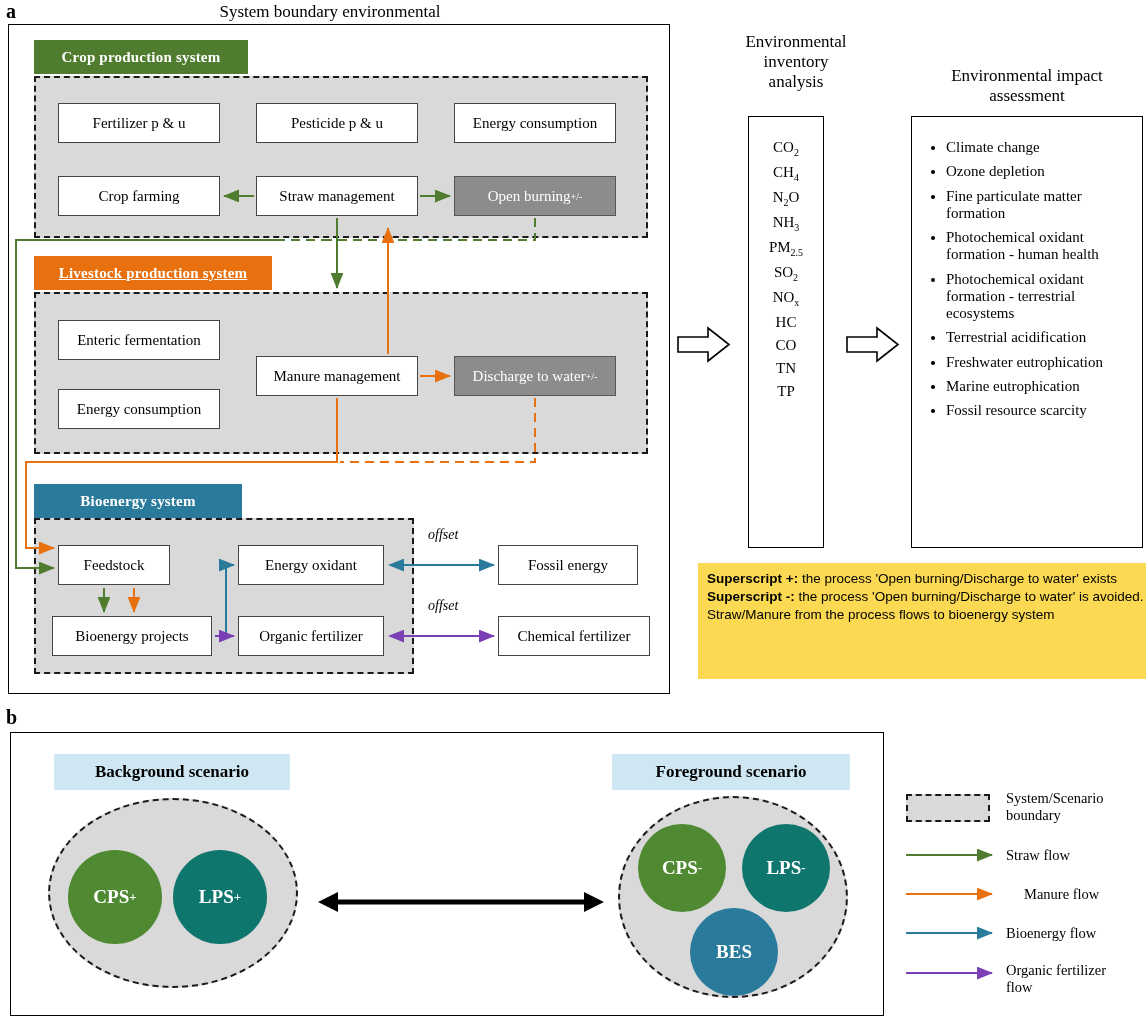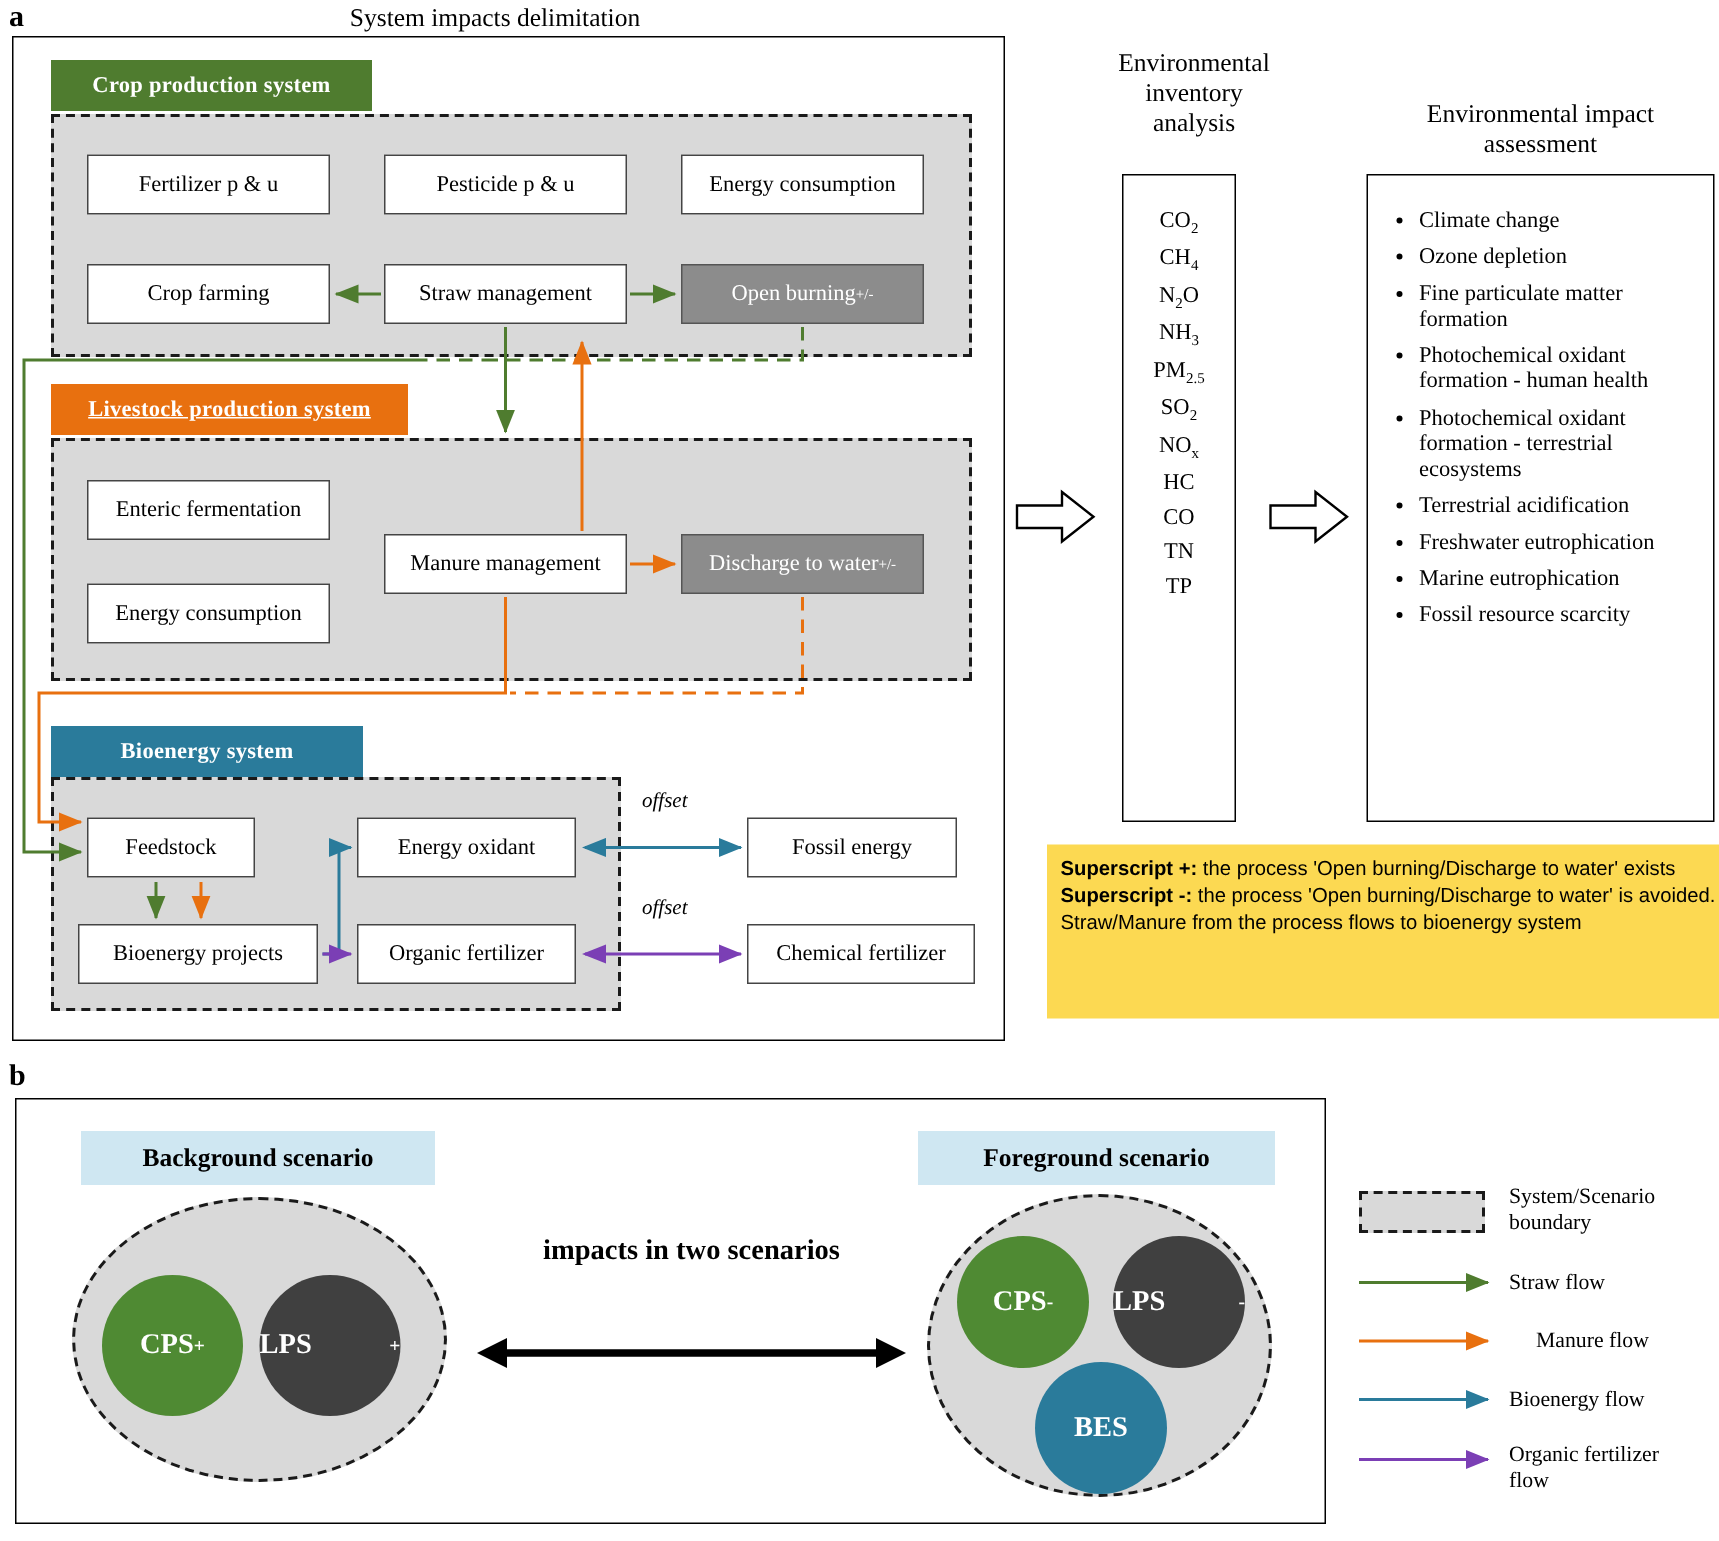--- a/index.html
+++ b/index.html
@@ -127,21 +127,21 @@
     border-radius: 50%;
     color: #fff;
     display: flex;
     align-items: center;
     justify-content: center;
     font-size: 19px;
     font-weight: bold;
   }
   .circ sup { font-size: 13px; }
   .c-green { background: #4f8a33; }
-  .c-orange { background: #404040; justify-content: space-between; }
+  .c-orange { background: #0f766e; }
   .c-blue { background: #2a7b9b; }
 
   .cmp-text {
     text-align: center;
     font-weight: bold;
     font-size: 19px;
     line-height: 1.3;
   }
 
   
@@ -154,21 +154,21 @@
     border: 2px dashed #1a1a1a;
     box-sizing: border-box;
   }
 
   .ital { font-style: italic; font-size: 14px; }
 </style>
 </head>
 <body>
 
 <div class="abs panel-letter" style="left:6px; top:0px;">a</div>
-<div class="abs title-center" style="left:170px; top:2px; width:320px;">System impacts delimitation</div>
+<div class="abs title-center" style="left:170px; top:2px; width:320px;">System boundary environmental</div>
 
 <div class="abs outer-box" style="left:8px; top:24px; width:660px; height:668px;"></div>
 
 <div class="abs dashed-box" style="left:34px; top:76px; width:610px; height:158px;"></div>
 <div class="abs sys-tab tab-crop" style="left:34px; top:40px; width:214px; height:34px;">Crop production system</div>
 
 <div class="abs pbox" style="left:58px; top:103px; width:162px; height:40px;">Fertilizer p &amp; u</div>
 <div class="abs pbox" style="left:256px; top:103px; width:162px; height:40px;">Pesticide p &amp; u</div>
 <div class="abs pbox" style="left:454px; top:103px; width:162px; height:40px;">Energy consumption</div>
 <div class="abs pbox" style="left:58px; top:176px; width:162px; height:40px;">Crop farming</div>
@@ -331,21 +331,20 @@
 </div>
 <div class="abs circ c-orange" style="left:742px; top:824px; width:88px; height:88px;">
   <span>LPS</span>
     <sup>-</sup>
 </div>
 <div class="abs circ c-blue" style="left:690px; top:908px; width:88px; height:88px;">
   <span>BES</span>
 </div>
 
 <div class="abs cmp-text" style="left:318px; top:822px; width:286px;">
-  <div>impacts in two scenarios</div>
 </div>
 <svg class="abs" width="286" height="36" style="left:318px; top:884px;">
   <line x1="18" y1="18" x2="268" y2="18" stroke="#000" stroke-width="5"></line>
   <path d="M0,18 L20,8 L20,28 z" fill="#000"></path>
   <path d="M286,18 L266,8 L266,28 z" fill="#000"></path>
 </svg>
 
 <div class="abs legend-swatch" style="left:906px; top:794px; width:84px; height:28px;"></div>
 <div class="abs legend-text" style="left:1006px; top:790px; width:136px;">
   <div>System/Scenario</div>

